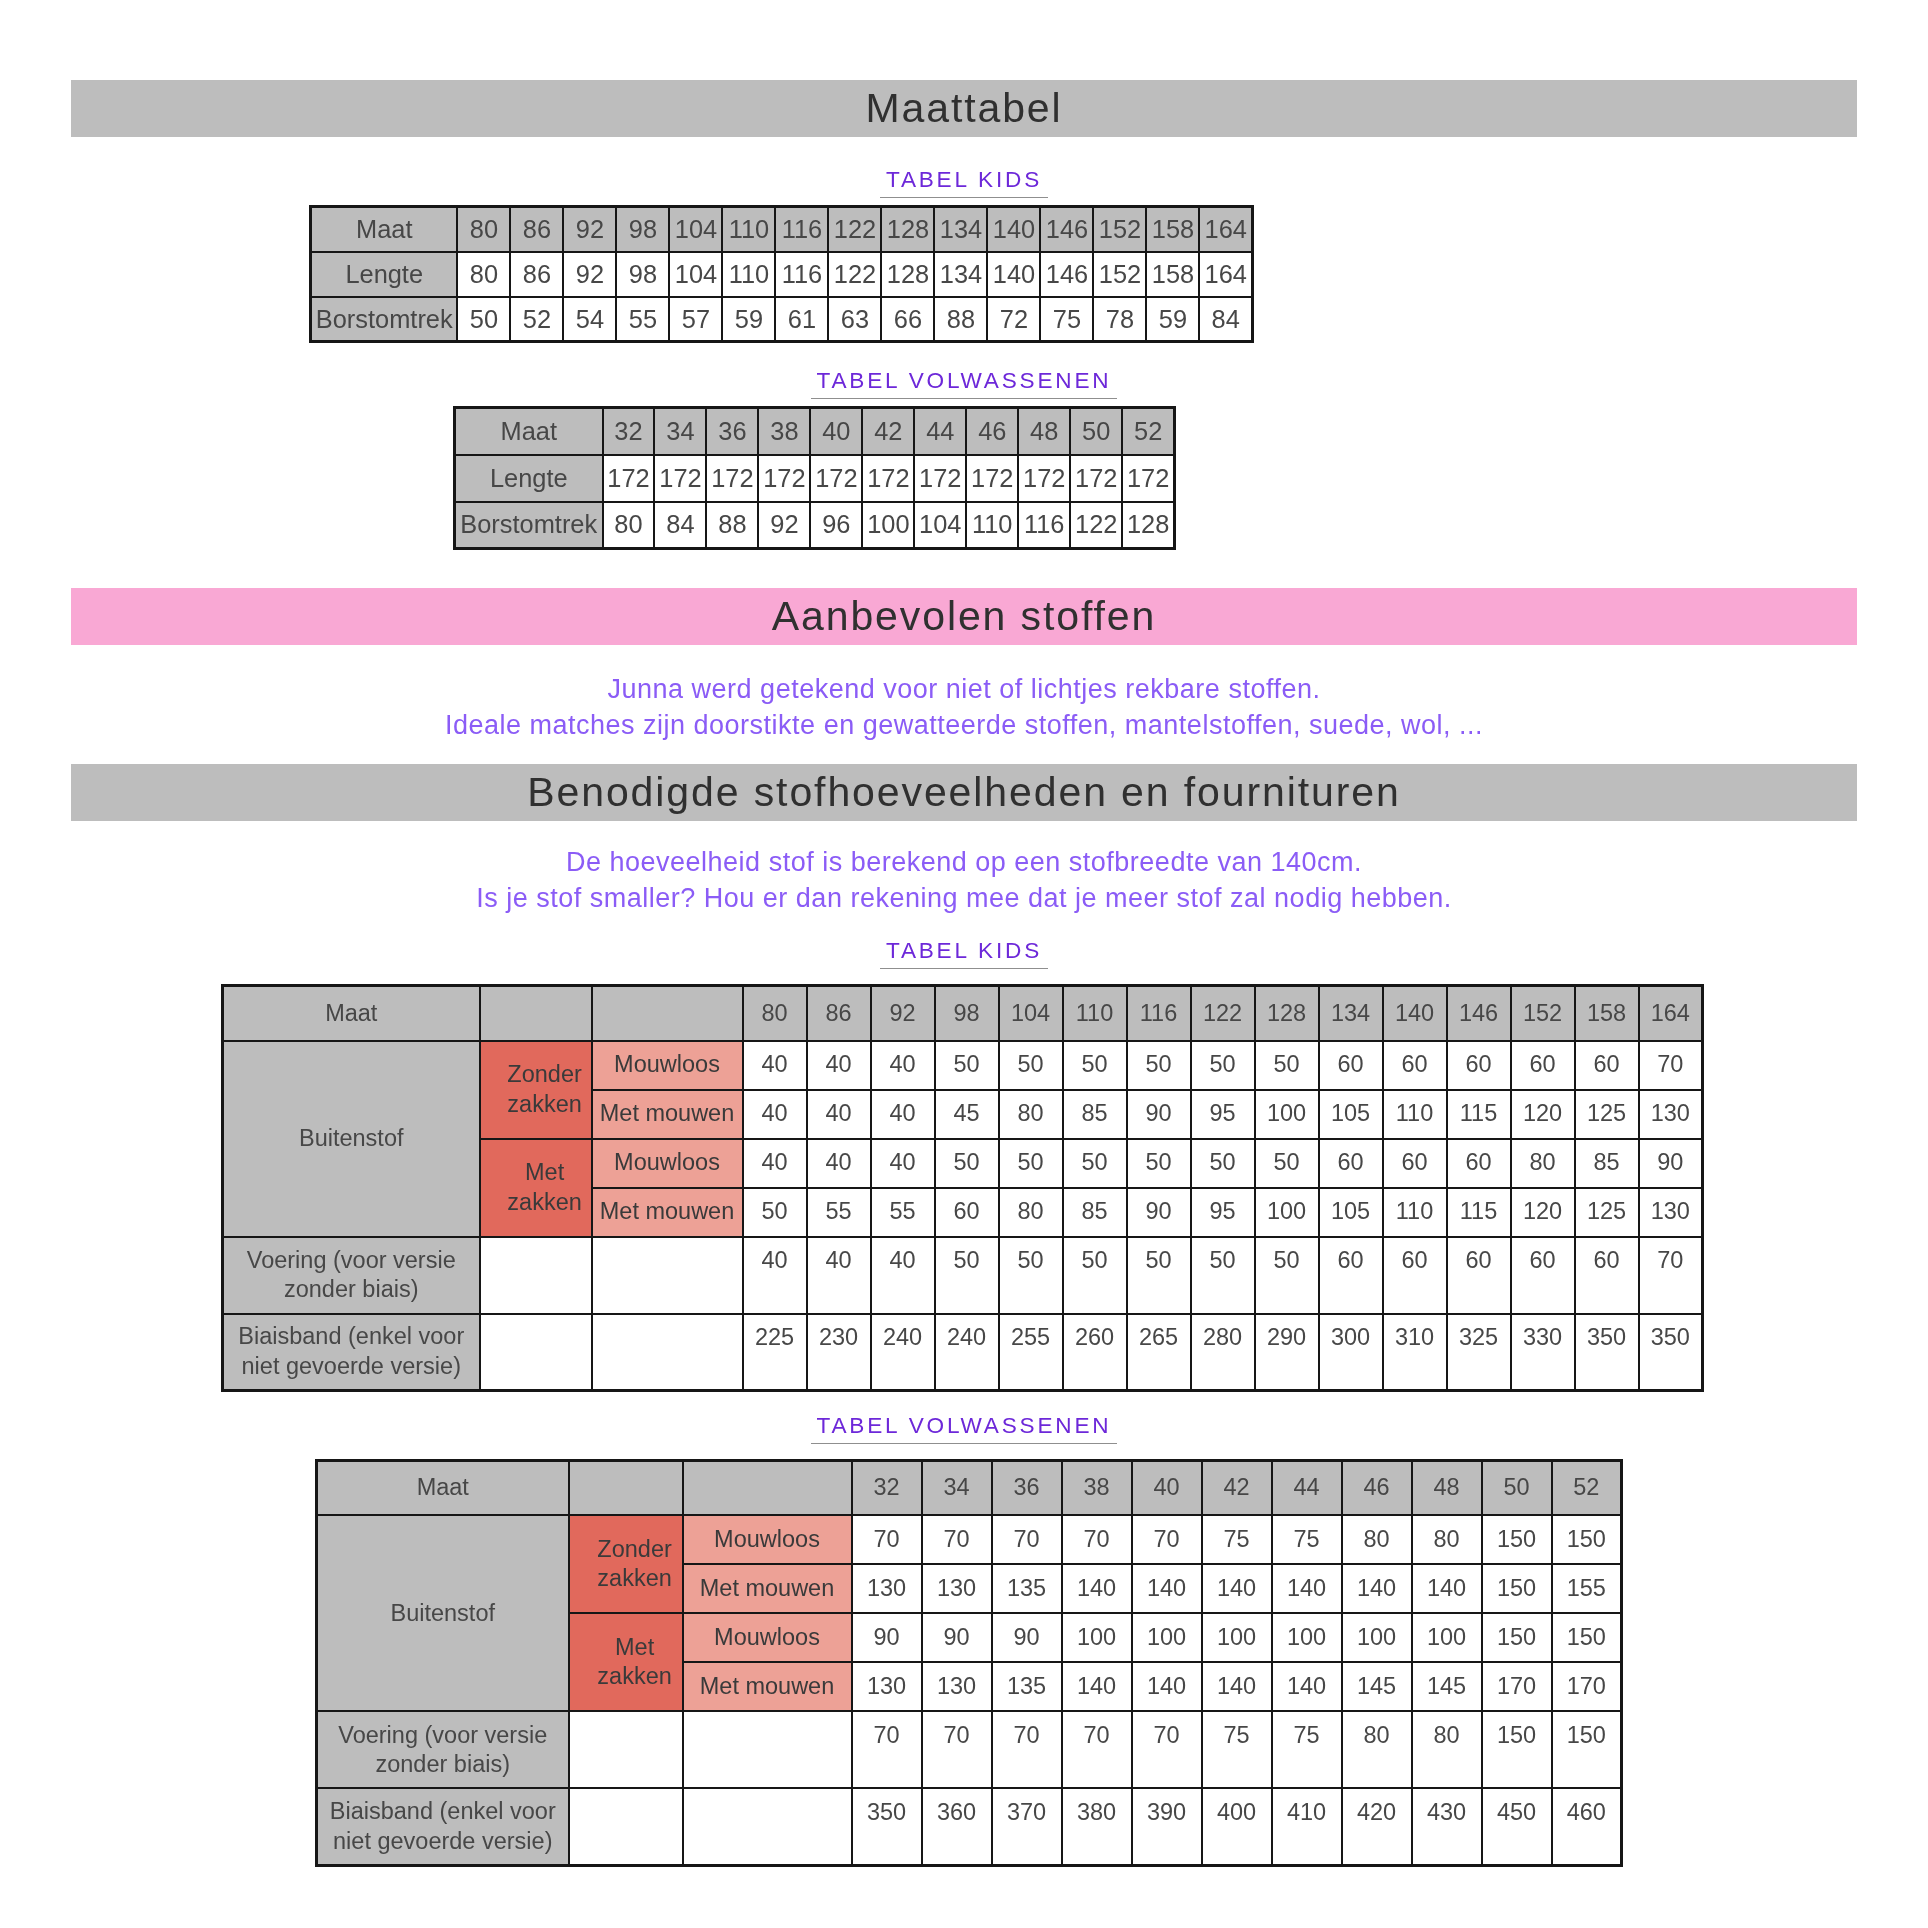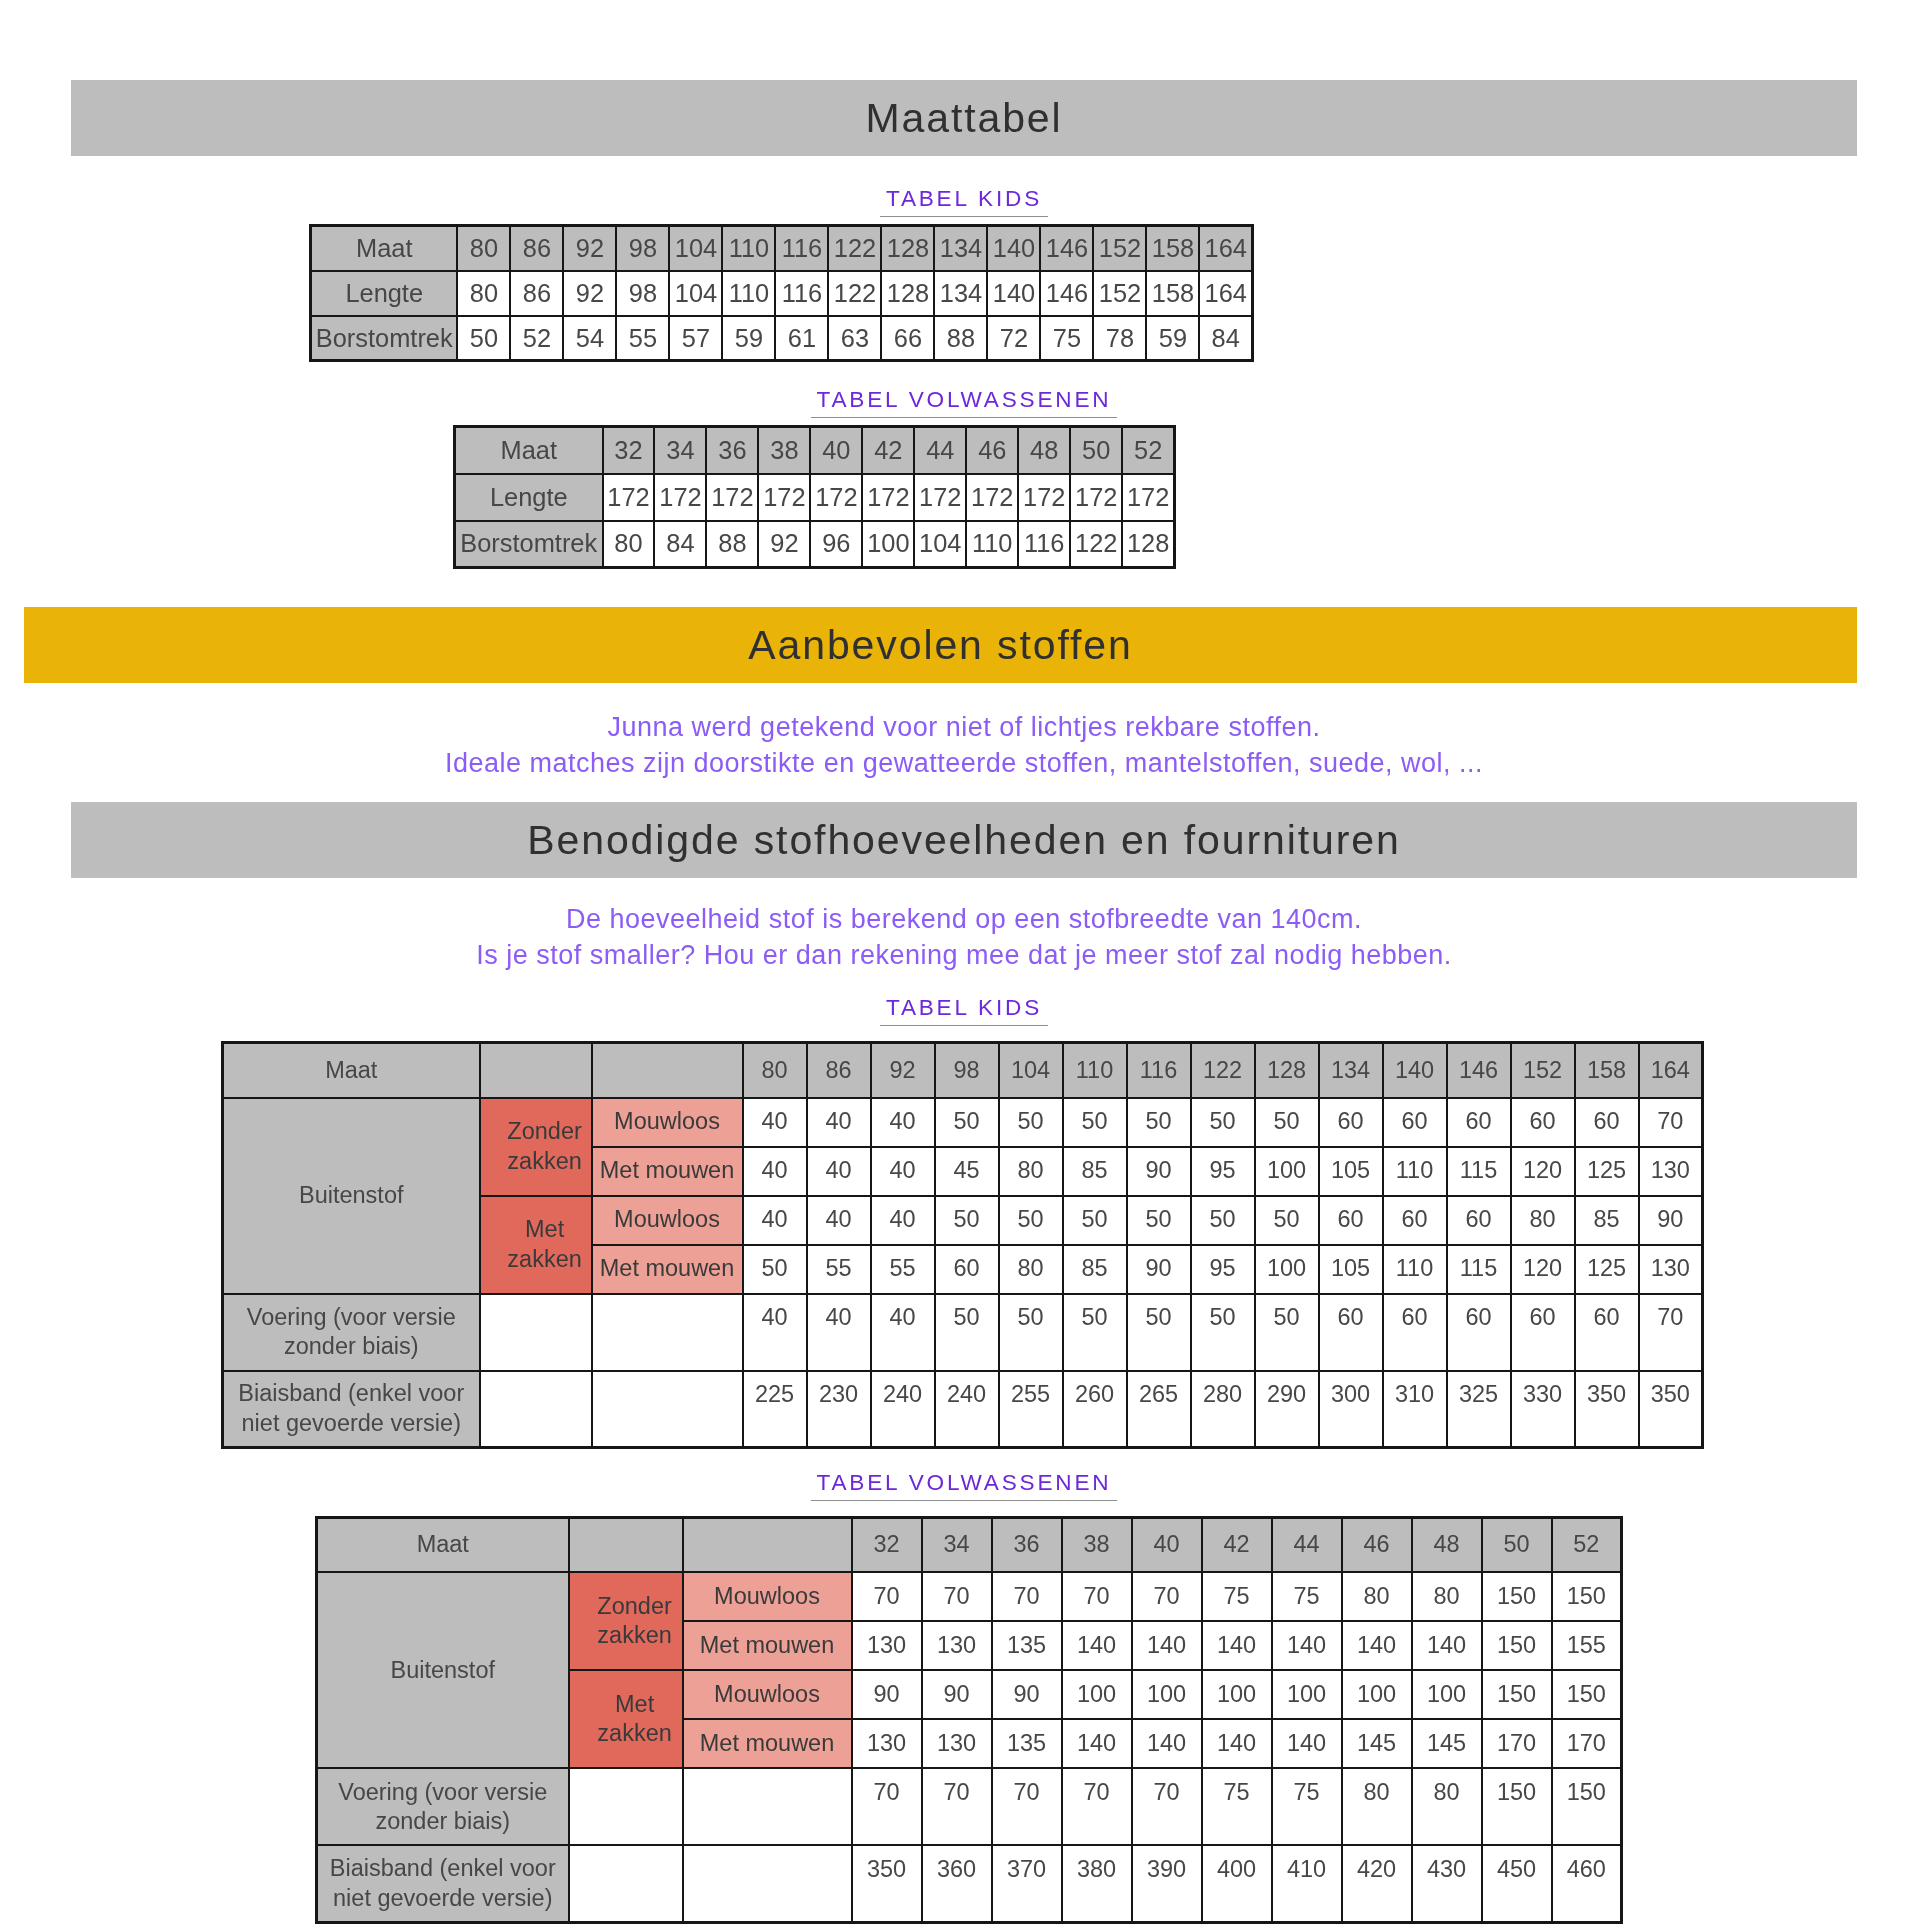--- a/index.html
+++ b/index.html
@@ -5,21 +5,21 @@
   *{box-sizing:border-box;margin:0;padding:0;}
   html,body{background:#ffffff;}
   body{
     width:1928px;height:1928px;overflow:hidden;position:relative;
     font-family:"Liberation Sans",sans-serif;color:#4a4a4a;
   }
   :root{
     --gray:#bdbdbd;--coral:#e1695c;--salmon:#eda196;--border:#161616;
   }
   .section-bar{
-    margin:0 71px;height:76px;background:var(--gray);
+    margin:0 71px;height:57px;background:var(--gray);
     display:flex;align-items:center;justify-content:center;
   }
   .section-bar span{
     font-size:41px;font-weight:300;letter-spacing:1.9px;color:#303030;
   }
   .bar-maattabel{margin-top:80px;}
   .bar-stoffen{margin-top:38px;}
   .bar-benodigd{margin-top:21px;}
   .subhead-wrap{text-align:center;}
   .sh1{margin-top:30px;}
@@ -203,21 +203,21 @@
         <td>100</td>
         <td>104</td>
         <td>110</td>
         <td>116</td>
         <td>122</td>
         <td>128</td>
       </tr>
     </tbody>
   </table>
 
-<div class="section-bar bar-stoffen" style="background: #eab308; margin-left: 24px;">
+<div class="section-bar bar-stoffen" style="background: #f9a8d4;">
   <span>Aanbevolen stoffen</span>
 </div>
 
 <p class="center-text p1">Junna werd getekend voor niet of lichtjes rekbare stoffen.</p>
 <p class="center-text">Ideale matches zijn doorstikte en gewatteerde stoffen, mantelstoffen, suede, wol, ...</p>
 
 <div class="section-bar bar-benodigd" style="background: rgb(189, 189, 189);">
   <span>Benodigde stofhoeveelheden en fournituren</span>
 </div>
 

